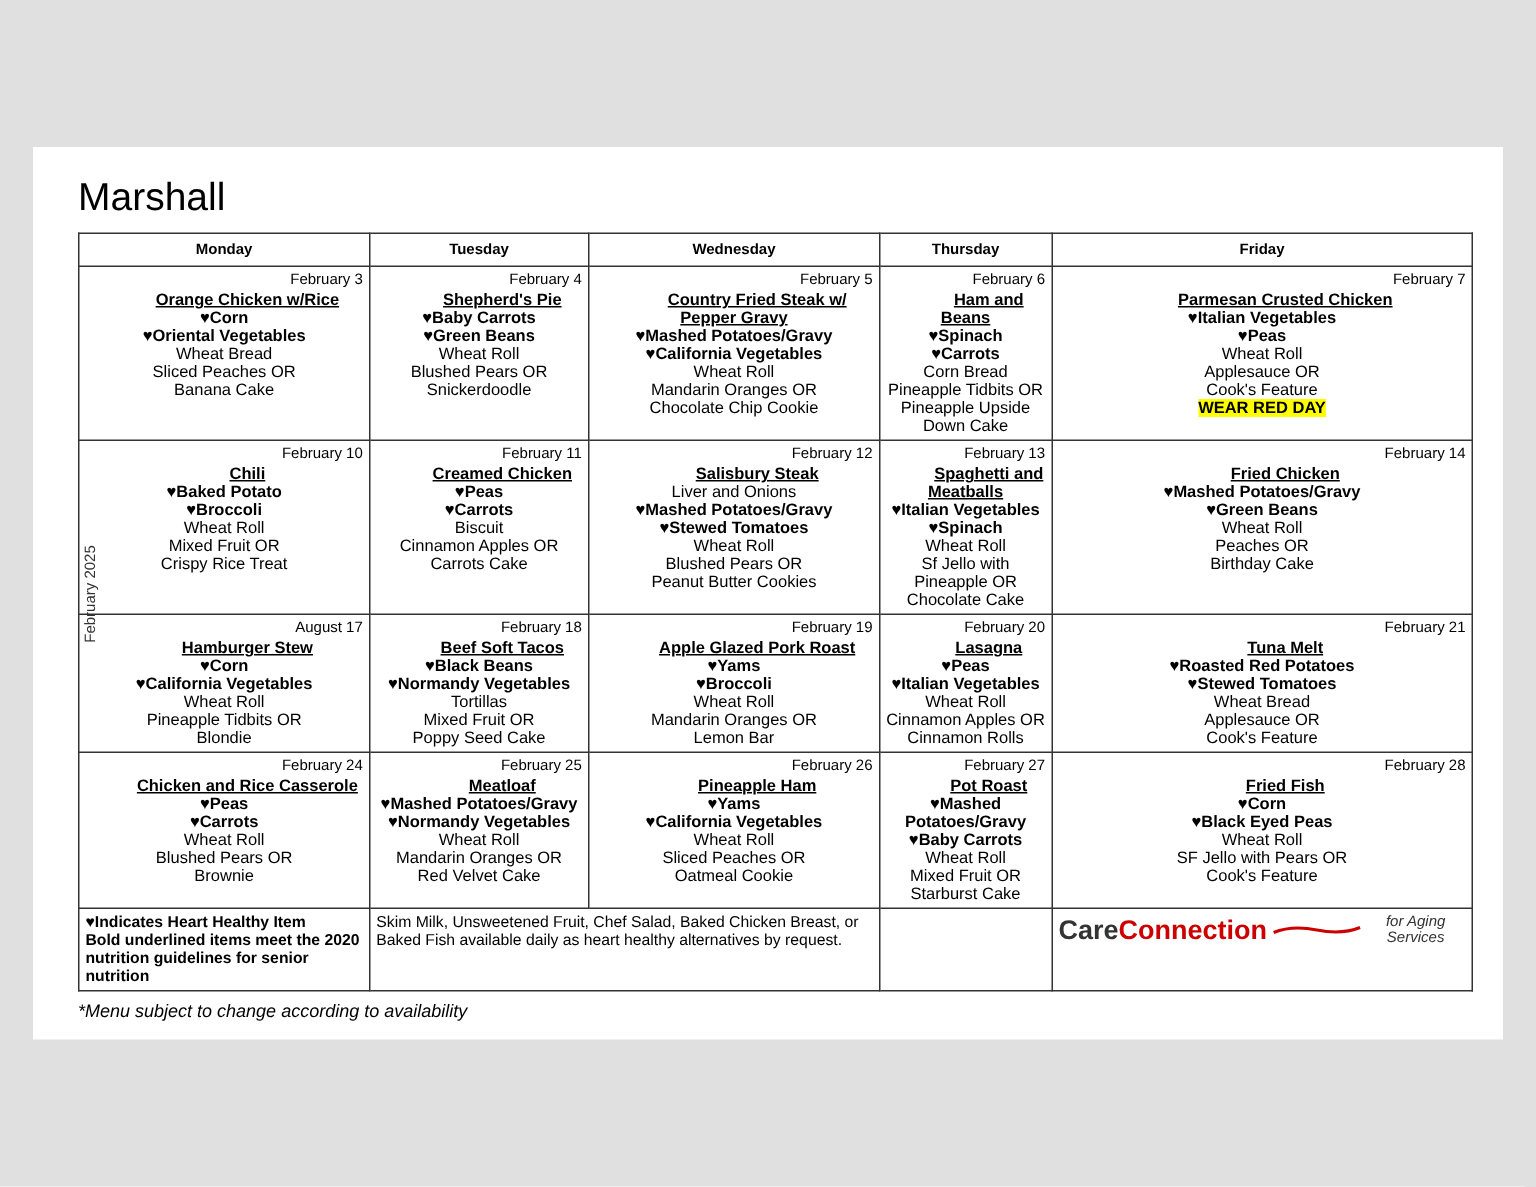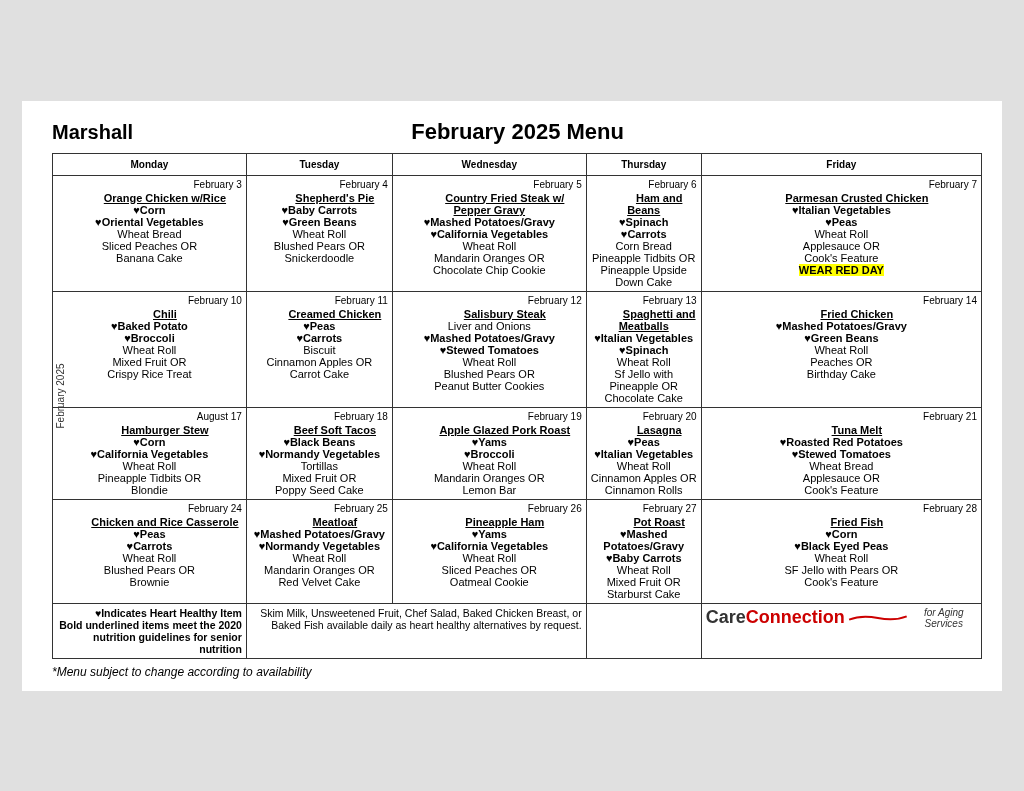--- a/index.html
+++ b/index.html
@@ -27,22 +27,22 @@
       white-space: nowrap;
       color: #333;
     }
     .header {
       display: flex;
       justify-content: space-between;
       align-items: baseline;
       margin-bottom: 8px;
     }
     .header-left {
-      font-size: 20px;
-      font-weight: bold;
+      font-size: 26px;
+      font-weight: normal;
     }
     .header-center {
       font-size: 22px;
       font-weight: bold;
       flex: 1;
       text-align: center;
     }
     table {
       width: 100%;
       border-collapse: collapse;
@@ -103,35 +103,34 @@
       font-size: 10px;
       font-style: italic;
       color: #333;
     }
     .swish {
       width: 80px;
       height: 12px;
       margin: 2px auto;
     }
     td.notes-cell {
-      text-align: right;
+      text-align: left;
       font-size: 10.5px;
       vertical-align: top;
       margin-left: 36px;
     }
   </style>
 </head>
 <body>
 
 <div class="page">
   <span class="side-label">February 2025</span>
 
   <div class="header">
     <div class="header-left">Marshall</div>
-    <div class="header-center">February 2025 Menu</div>
     <div style="width:80px;"></div>
   </div>
 
   <table>
     <thead>
       <tr>
         <th>Monday</th>
         <th>Tuesday</th>
         <th>Wednesday</th>
         <th>Thursday</th>
@@ -141,21 +140,21 @@
     <tbody id="menu-body">
     <tr>
           <td><span class="date-line">February 3</span><span class="main-item">Orange Chicken w/Rice</span><br><span class="heart-item">♥Corn</span><br><span class="heart-item">♥Oriental Vegetables</span><br><span class="regular">Wheat Bread</span><br><span class="regular">Sliced Peaches OR</span><br><span class="regular">Banana Cake</span><br></td>
           <td><span class="date-line">February 4</span><span class="main-item">Shepherd's Pie</span><br><span class="heart-item">♥Baby Carrots</span><br><span class="heart-item">♥Green Beans</span><br><span class="regular">Wheat Roll</span><br><span class="regular">Blushed Pears OR</span><br><span class="regular">Snickerdoodle</span><br></td>
           <td><span class="date-line">February 5</span><span class="main-item">Country Fried Steak w/ Pepper Gravy</span><br><span class="heart-item">♥Mashed Potatoes/Gravy</span><br><span class="heart-item">♥California Vegetables</span><br><span class="regular">Wheat Roll</span><br><span class="regular">Mandarin Oranges OR</span><br><span class="regular">Chocolate Chip Cookie</span><br></td>
           <td><span class="date-line">February 6</span><span class="main-item">Ham and Beans</span><br><span class="heart-item">♥Spinach</span><br><span class="heart-item">♥Carrots</span><br><span class="regular">Corn Bread</span><br><span class="regular">Pineapple Tidbits OR</span><br><span class="regular">Pineapple Upside Down Cake</span><br></td>
           <td><span class="date-line">February 7</span><span class="main-item">Parmesan Crusted Chicken</span><br><span class="heart-item">♥Italian Vegetables</span><br><span class="heart-item">♥Peas</span><br><span class="regular">Wheat Roll</span><br><span class="regular">Applesauce OR</span><br><span class="regular">Cook's Feature</span><br><span class="highlight-yellow">WEAR RED DAY</span><br></td>
         </tr>
         <tr>
           <td><span class="date-line">February 10</span><span class="main-item">Chili</span><br><span class="heart-item">♥Baked Potato</span><br><span class="heart-item">♥Broccoli</span><br><span class="regular">Wheat Roll</span><br><span class="regular">Mixed Fruit OR</span><br><span class="regular">Crispy Rice Treat</span><br></td>
-          <td><span class="date-line">February 11</span><span class="main-item">Creamed Chicken</span><br><span class="heart-item">♥Peas</span><br><span class="heart-item">♥Carrots</span><br><span class="regular">Biscuit</span><br><span class="regular">Cinnamon Apples OR</span><br><span class="regular">Carrot Cake</span><br></td>
+          <td><span class="date-line">February 11</span><span class="main-item">Creamed Chicken</span><br><span class="heart-item">♥Peas</span><br><span class="heart-item">♥Carrots</span><br><span class="regular">Biscuit</span><br><span class="regular">Cinnamon Apples OR</span><br><span class="regular">Carrots Cake</span><br></td>
           <td><span class="date-line">February 12</span><span class="main-item">Salisbury Steak</span><br><span class="regular">Liver and Onions</span><br><span class="heart-item">♥Mashed Potatoes/Gravy</span><br><span class="heart-item">♥Stewed Tomatoes</span><br><span class="regular">Wheat Roll</span><br><span class="regular">Blushed Pears OR</span><br><span class="regular">Peanut Butter Cookies</span><br></td>
           <td><span class="date-line">February 13</span><span class="main-item">Spaghetti and Meatballs</span><br><span class="heart-item">♥Italian Vegetables</span><br><span class="heart-item">♥Spinach</span><br><span class="regular">Wheat Roll</span><br><span class="regular">Sf Jello with Pineapple OR</span><br><span class="regular">Chocolate Cake</span><br></td>
           <td><span class="date-line">February 14</span><span class="main-item">Fried Chicken</span><br><span class="heart-item">♥Mashed Potatoes/Gravy</span><br><span class="heart-item">♥Green Beans</span><br><span class="regular">Wheat Roll</span><br><span class="regular">Peaches OR</span><br><span class="regular">Birthday Cake</span><br></td>
         </tr>
         <tr>
           <td><span class="date-line">August 17</span><span class="main-item">Hamburger Stew</span><br><span class="heart-item">♥Corn</span><br><span class="heart-item">♥California Vegetables</span><br><span class="regular">Wheat Roll</span><br><span class="regular">Pineapple Tidbits OR</span><br><span class="regular">Blondie</span><br></td>
           <td><span class="date-line">February 18</span><span class="main-item">Beef Soft Tacos</span><br><span class="heart-item">♥Black Beans</span><br><span class="heart-item">♥Normandy Vegetables</span><br><span class="regular">Tortillas</span><br><span class="regular">Mixed Fruit OR</span><br><span class="regular">Poppy Seed Cake</span><br></td>
           <td><span class="date-line">February 19</span><span class="main-item">Apple Glazed Pork Roast</span><br><span class="heart-item">♥Yams</span><br><span class="heart-item">♥Broccoli</span><br><span class="regular">Wheat Roll</span><br><span class="regular">Mandarin Oranges OR</span><br><span class="regular">Lemon Bar</span><br></td>
           <td><span class="date-line">February 20</span><span class="main-item">Lasagna</span><br><span class="heart-item">♥Peas</span><br><span class="heart-item">♥Italian Vegetables</span><br><span class="regular">Wheat Roll</span><br><span class="regular">Cinnamon Apples OR</span><br><span class="regular">Cinnamon Rolls</span><br></td>
           <td><span class="date-line">February 21</span><span class="main-item">Tuna Melt</span><br><span class="heart-item">♥Roasted Red Potatoes</span><br><span class="heart-item">♥Stewed Tomatoes</span><br><span class="regular">Wheat Bread</span><br><span class="regular">Applesauce OR</span><br><span class="regular">Cook's Feature</span><br></td>

